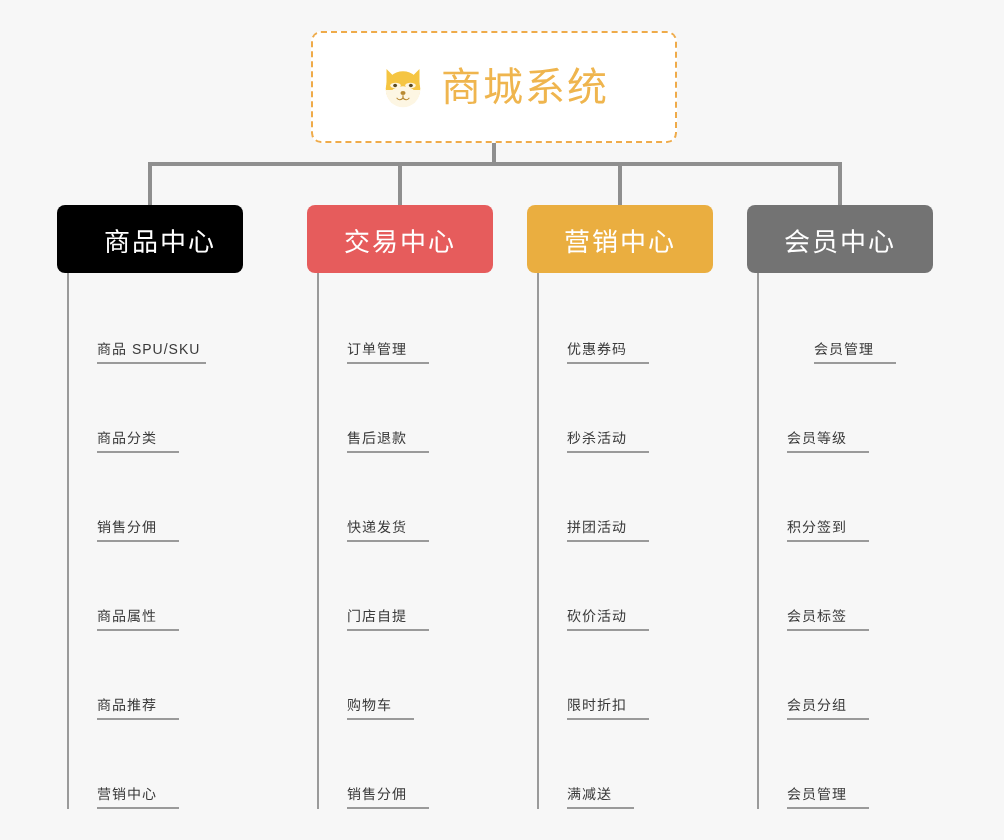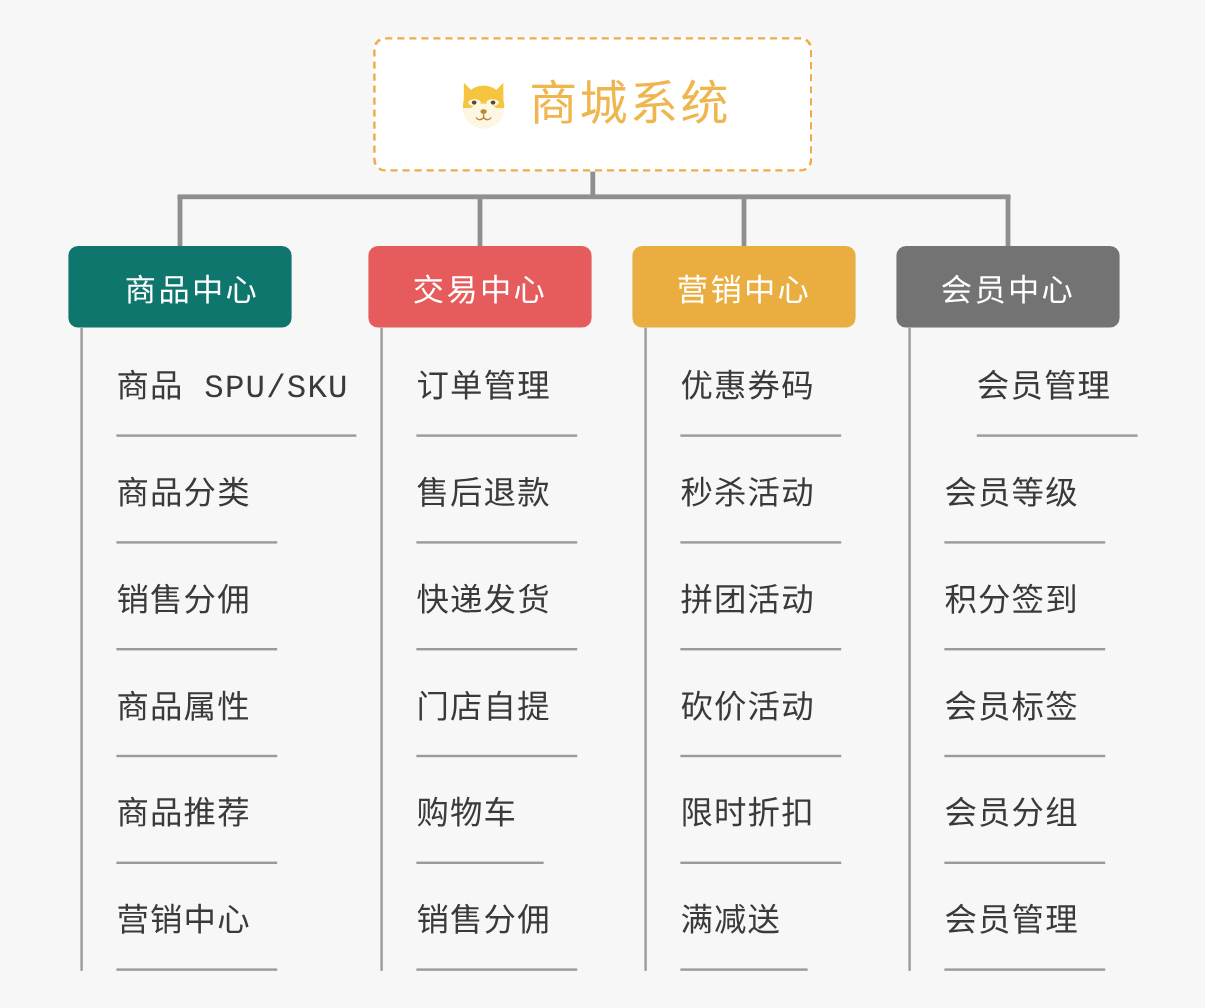--- a/index.html
+++ b/index.html
@@ -98,28 +98,27 @@
   }
   .leaf-item {
     position: relative;
     height: 89px;
     display: flex;
     align-items: flex-end;
     padding-left: 28px;
     box-sizing: border-box;
   }
   .leaf-label {
-    font-size: 27px;
+    font-size: 14px;
     color: #3a3a3a;
     line-height: 1.1;
-    padding-bottom: 21px;
+    padding-bottom: 5px;
     border-bottom: 2px solid #9a9a9a;
     white-space: nowrap;
     letter-spacing: 1px;
-    font-family: Liberation Mono, monospace;
   }
   .leaf-item.narrow .leaf-label { padding-right: 22px; }
   .leaf-item.wide   .leaf-label { padding-right: 6px; }
 </style>
 </head>
 <body style="background: rgb(247, 247, 247);">
 
 <div id="canvas">
 
   <div class="root-node" style="border-color: rgb(239, 171, 74); background: rgb(255, 255, 255);">
@@ -144,21 +143,21 @@
   </div>
 
   <div class="conn conn-v-root" style="background: rgb(143, 143, 143);"></div>
   <div class="conn conn-h-bus" style="background: rgb(143, 143, 143);"></div>
   <div class="conn conn-v-drop" style="left: 148px; background: rgb(143, 143, 143);"></div>
   <div class="conn conn-v-drop" style="left: 398px; background: rgb(143, 143, 143);"></div>
   <div class="conn conn-v-drop" style="left: 618px; background: rgb(143, 143, 143);"></div>
   <div class="conn conn-v-drop" style="left: 838px; background: rgb(143, 143, 143);"></div>
 
   <div class="column" style="left:57px;">
-    <div class="cat-header" style="background-color: #0f766e; padding-left: 20px;">
+    <div class="cat-header" style="background-color: #000000; padding-left: 20px;">
       <span>商品中心</span>
     </div>
     <div class="leaf-list" style="border-left-color: rgb(154, 154, 154);">
       <div class="leaf-item wide">
           <span class="leaf-label" style="border-bottom-color: rgb(154, 154, 154); color: rgb(58, 58, 58);">商品 SPU/SKU</span>
         </div>
       <div class="leaf-item narrow">
           <span class="leaf-label" style="border-bottom-color: rgb(154, 154, 154); color: rgb(58, 58, 58);">商品分类</span>
         </div>
       <div class="leaf-item narrow">

